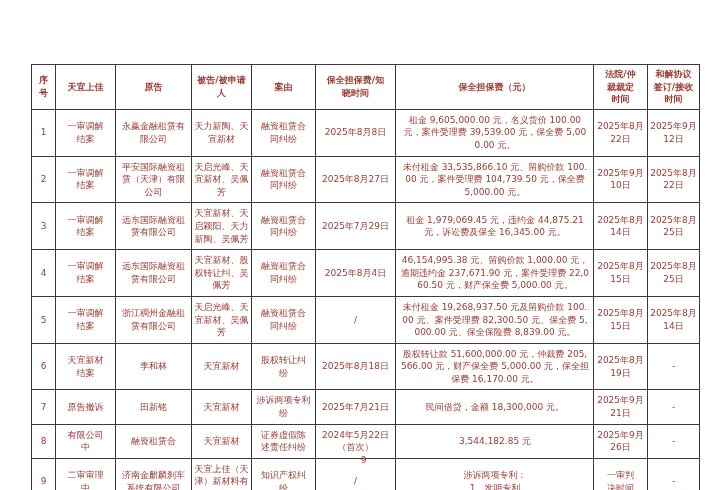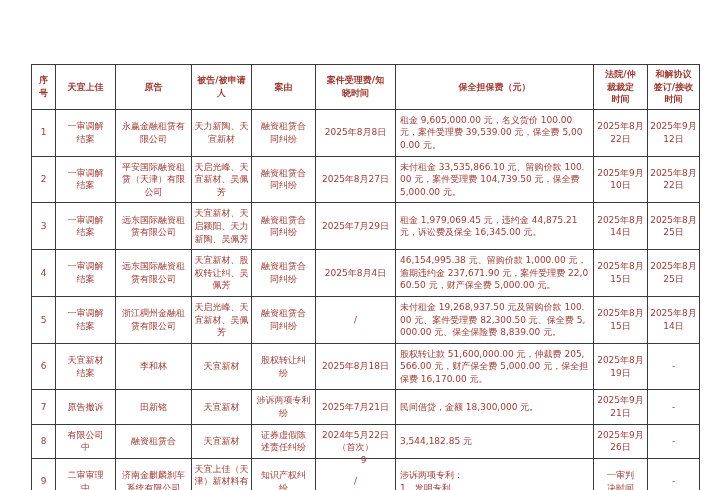--- a/index.html
+++ b/index.html
@@ -36,21 +36,21 @@
     vertical-align: middle;
     padding: 4px 2px;
     white-space: pre-line;
     word-break: break-all;
   }
   table.case-table th {
     font-weight: bold;
     padding: 3px 1px;
   }
   table.case-table td.amount {
-    text-align: left;
+    text-align: center;
     padding-left: 4px;
     padding-right: 3px;
   }
   col.c0 { width: 24px; }
   col.c1 { width: 60px; }
   col.c2 { width: 76px; }
   col.c3 { width: 60px; }
   col.c4 { width: 64px; }
   col.c5 { width: 80px; }
   col.c6 { width: 198px; }
@@ -85,21 +85,21 @@
       </colgroup>
       <thead>
         <tr>
             <th>序
 号</th>
             <th>天宜上佳</th>
             <th>原告</th>
             <th>被告/被申请
 人</th>
             <th>案由</th>
-            <th>案件受理费/知
+            <th>保全担保费/知
 晓时间</th>
             <th>保全担保费（元）</th>
             <th>法院/仲
 裁裁定
 时间</th>
             <th>和解协议
 签订/接收
 时间</th>
           </tr>
       </thead>

